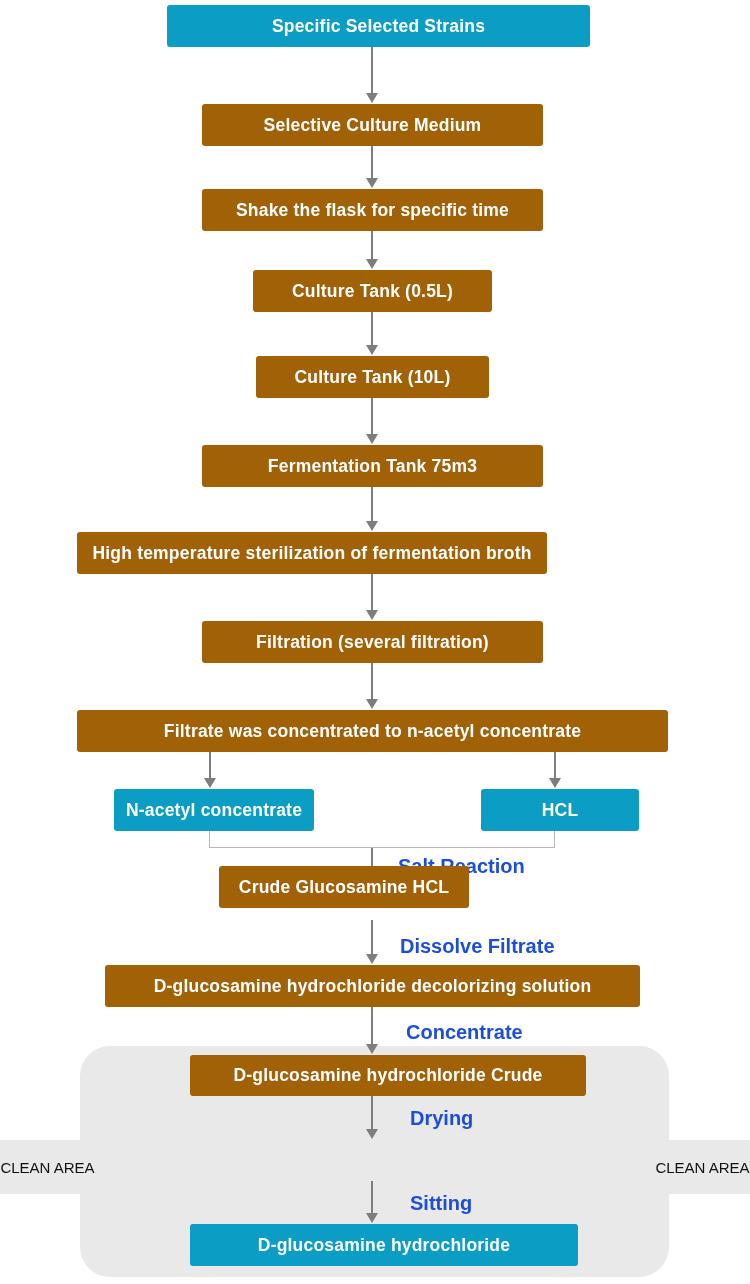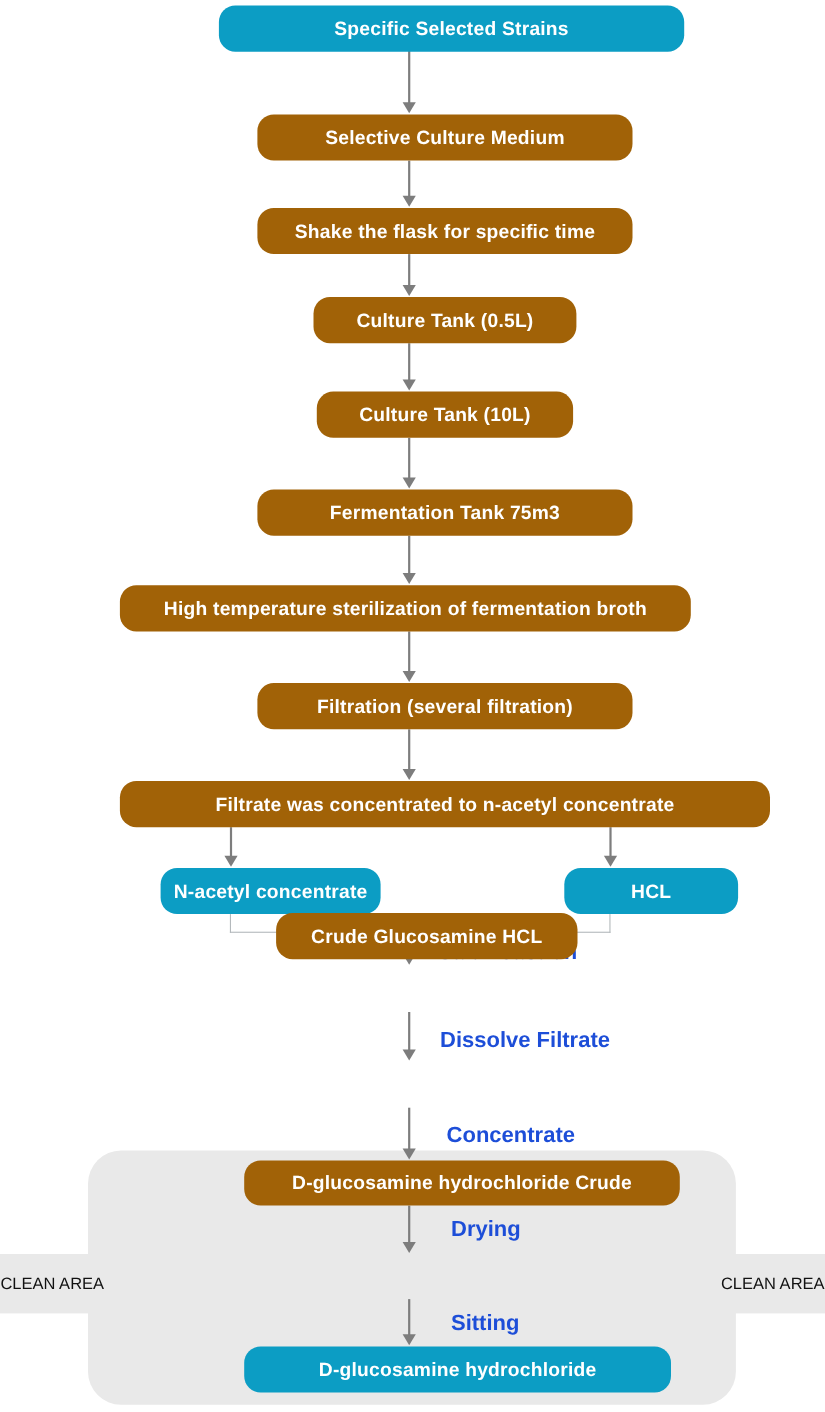--- a/index.html
+++ b/index.html
@@ -7,33 +7,32 @@
     position: relative;
     width: 750px;
     height: 1284px;
     background: #ffffff;
     font-family: "Liberation Sans", sans-serif;
     overflow: hidden;
   }
   .box {
     position: absolute;
     height: 42px;
-    border-radius: 15px;
+    border-radius: 3px;
     display: flex;
     align-items: center;
     justify-content: center;
     color: #ffffff;
     font-size: 17.5px;
     font-weight: 700;
     text-align: center;
     letter-spacing: 0.2px;
     box-sizing: border-box;
     padding: 0 10px;
     white-space: nowrap;
-    margin-left: 32px;
   }
   .box.light { background: #a16207; }
   .box.dark  { background: #0c9dc4; }
 
   .arrow { position: absolute; width: 10px; }
   .arrow .shaft {
     position: absolute;
     left: 50%; margin-left: -1px;
     top: 0; bottom: 7px;
     width: 2px;
@@ -166,22 +165,23 @@
   <div class="edge-label" style="left:406px;top:1021px">Concentrate</div>
   <div class="edge-label" style="left:410px;top:1107px">Drying</div>
   <div class="edge-label" style="left:410px;top:1192px">Sitting</div>
 
   <div class="box dark" style="left:167px;top:5px;width:423px">Specific Selected Strains</div>
   <div class="box light" style="left:202px;top:104px;width:341px">Selective Culture Medium</div>
   <div class="box light" style="left:202px;top:189px;width:341px">Shake the flask for specific time</div>
   <div class="box light" style="left:253px;top:270px;width:239px">Culture Tank (0.5L)</div>
   <div class="box light" style="left:256px;top:356px;width:233px">Culture Tank (10L)</div>
   <div class="box light" style="left:202px;top:445px;width:341px">Fermentation Tank 75m3</div>
-  <div class="box light" style="left:77px;top:532px;width:519px">High temperature sterilization of fermentation broth</div>
+  <div class="box light" style="left:77px;top:532px;width:470px">High temperature sterilization of fermentation broth</div>
   <div class="box light" style="left:202px;top:621px;width:341px">Filtration (several filtration)</div>
   <div class="box light" style="left:77px;top:710px;width:591px">Filtrate was concentrated to n-acetyl concentrate</div>
   <div class="box dark" style="left:114px;top:789px;width:200px">N-acetyl concentrate</div>
   <div class="box dark" style="left:481px;top:789px;width:158px">HCL</div>
-  <div class="box light" style="left:219px;top:830px;width:274px">Crude Glucosamine HCL</div>
+  <div class="box light" style="left:219px;top:866px;width:250px">Crude Glucosamine HCL</div>
+  <div class="box light" style="left:105px;top:965px;width:535px">D-glucosamine hydrochloride decolorizing solution</div>
   <div class="box light" style="left:190px;top:1055px;width:396px;height:41px">D-glucosamine hydrochloride Crude</div>
   <div class="box dark" style="left:190px;top:1224px;width:388px">D-glucosamine hydrochloride</div>
 
 </div>
 
 </body></html>

